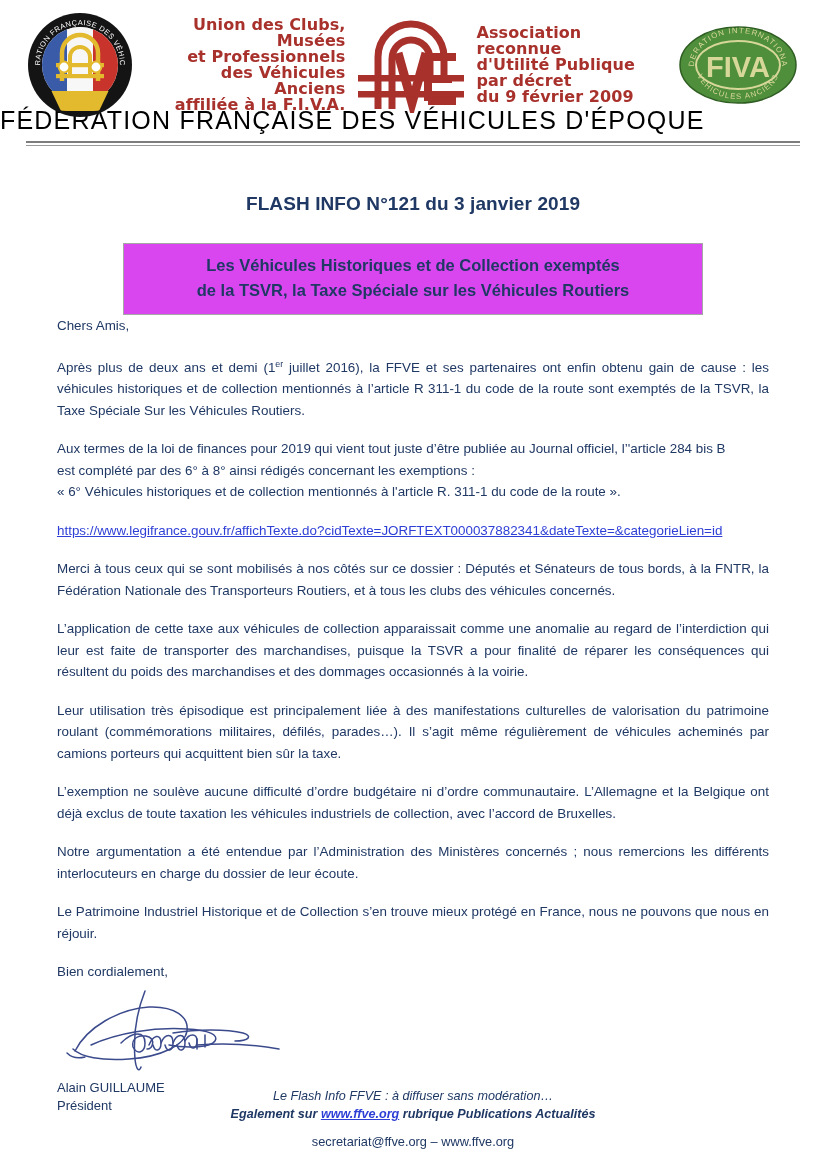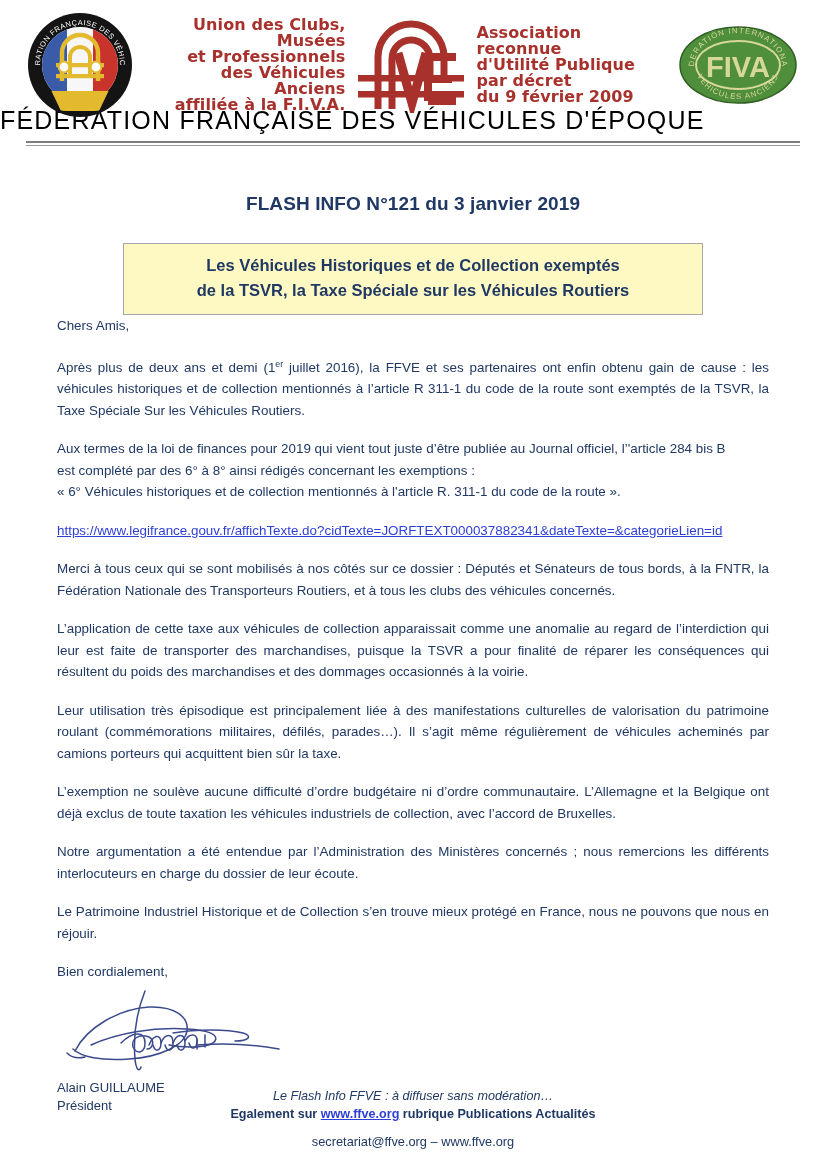--- a/index.html
+++ b/index.html
@@ -130,21 +130,21 @@
     font-size: 19px;
     font-weight: bold;
     color: #1F3864;
     margin-top: 21px;
     letter-spacing: .1px;
   }
 
   .subtitle-box {
     margin: 28px auto 0 auto;
     width: 580px;
-    background: #fef9c3;
+    background: #d946ef;
     border: 1px solid #A6A6A6;
     padding: 9px 10px 11px 10px;
     box-sizing: border-box;
     text-align: center;
     font-size: 16.5px;
     font-weight: bold;
     color: #1F3864;
     line-height: 25px;
   }
 
@@ -186,20 +186,21 @@
     bottom: 18px;
     text-align: center;
     color: #1F3864;
   }
   .footer .f-it {
     font-style: italic;
     font-size: 12.6px;
     line-height: 18px;
   }
   .footer .f-it-bold {
+    font-style: italic;
     font-weight: bold;
     font-size: 12.6px;
     line-height: 18px;
   }
   .footer .f-plain {
     font-size: 12.8px;
     line-height: 19px;
   }
   .footer .f-gap { height: 9px; }
   .f-link {

